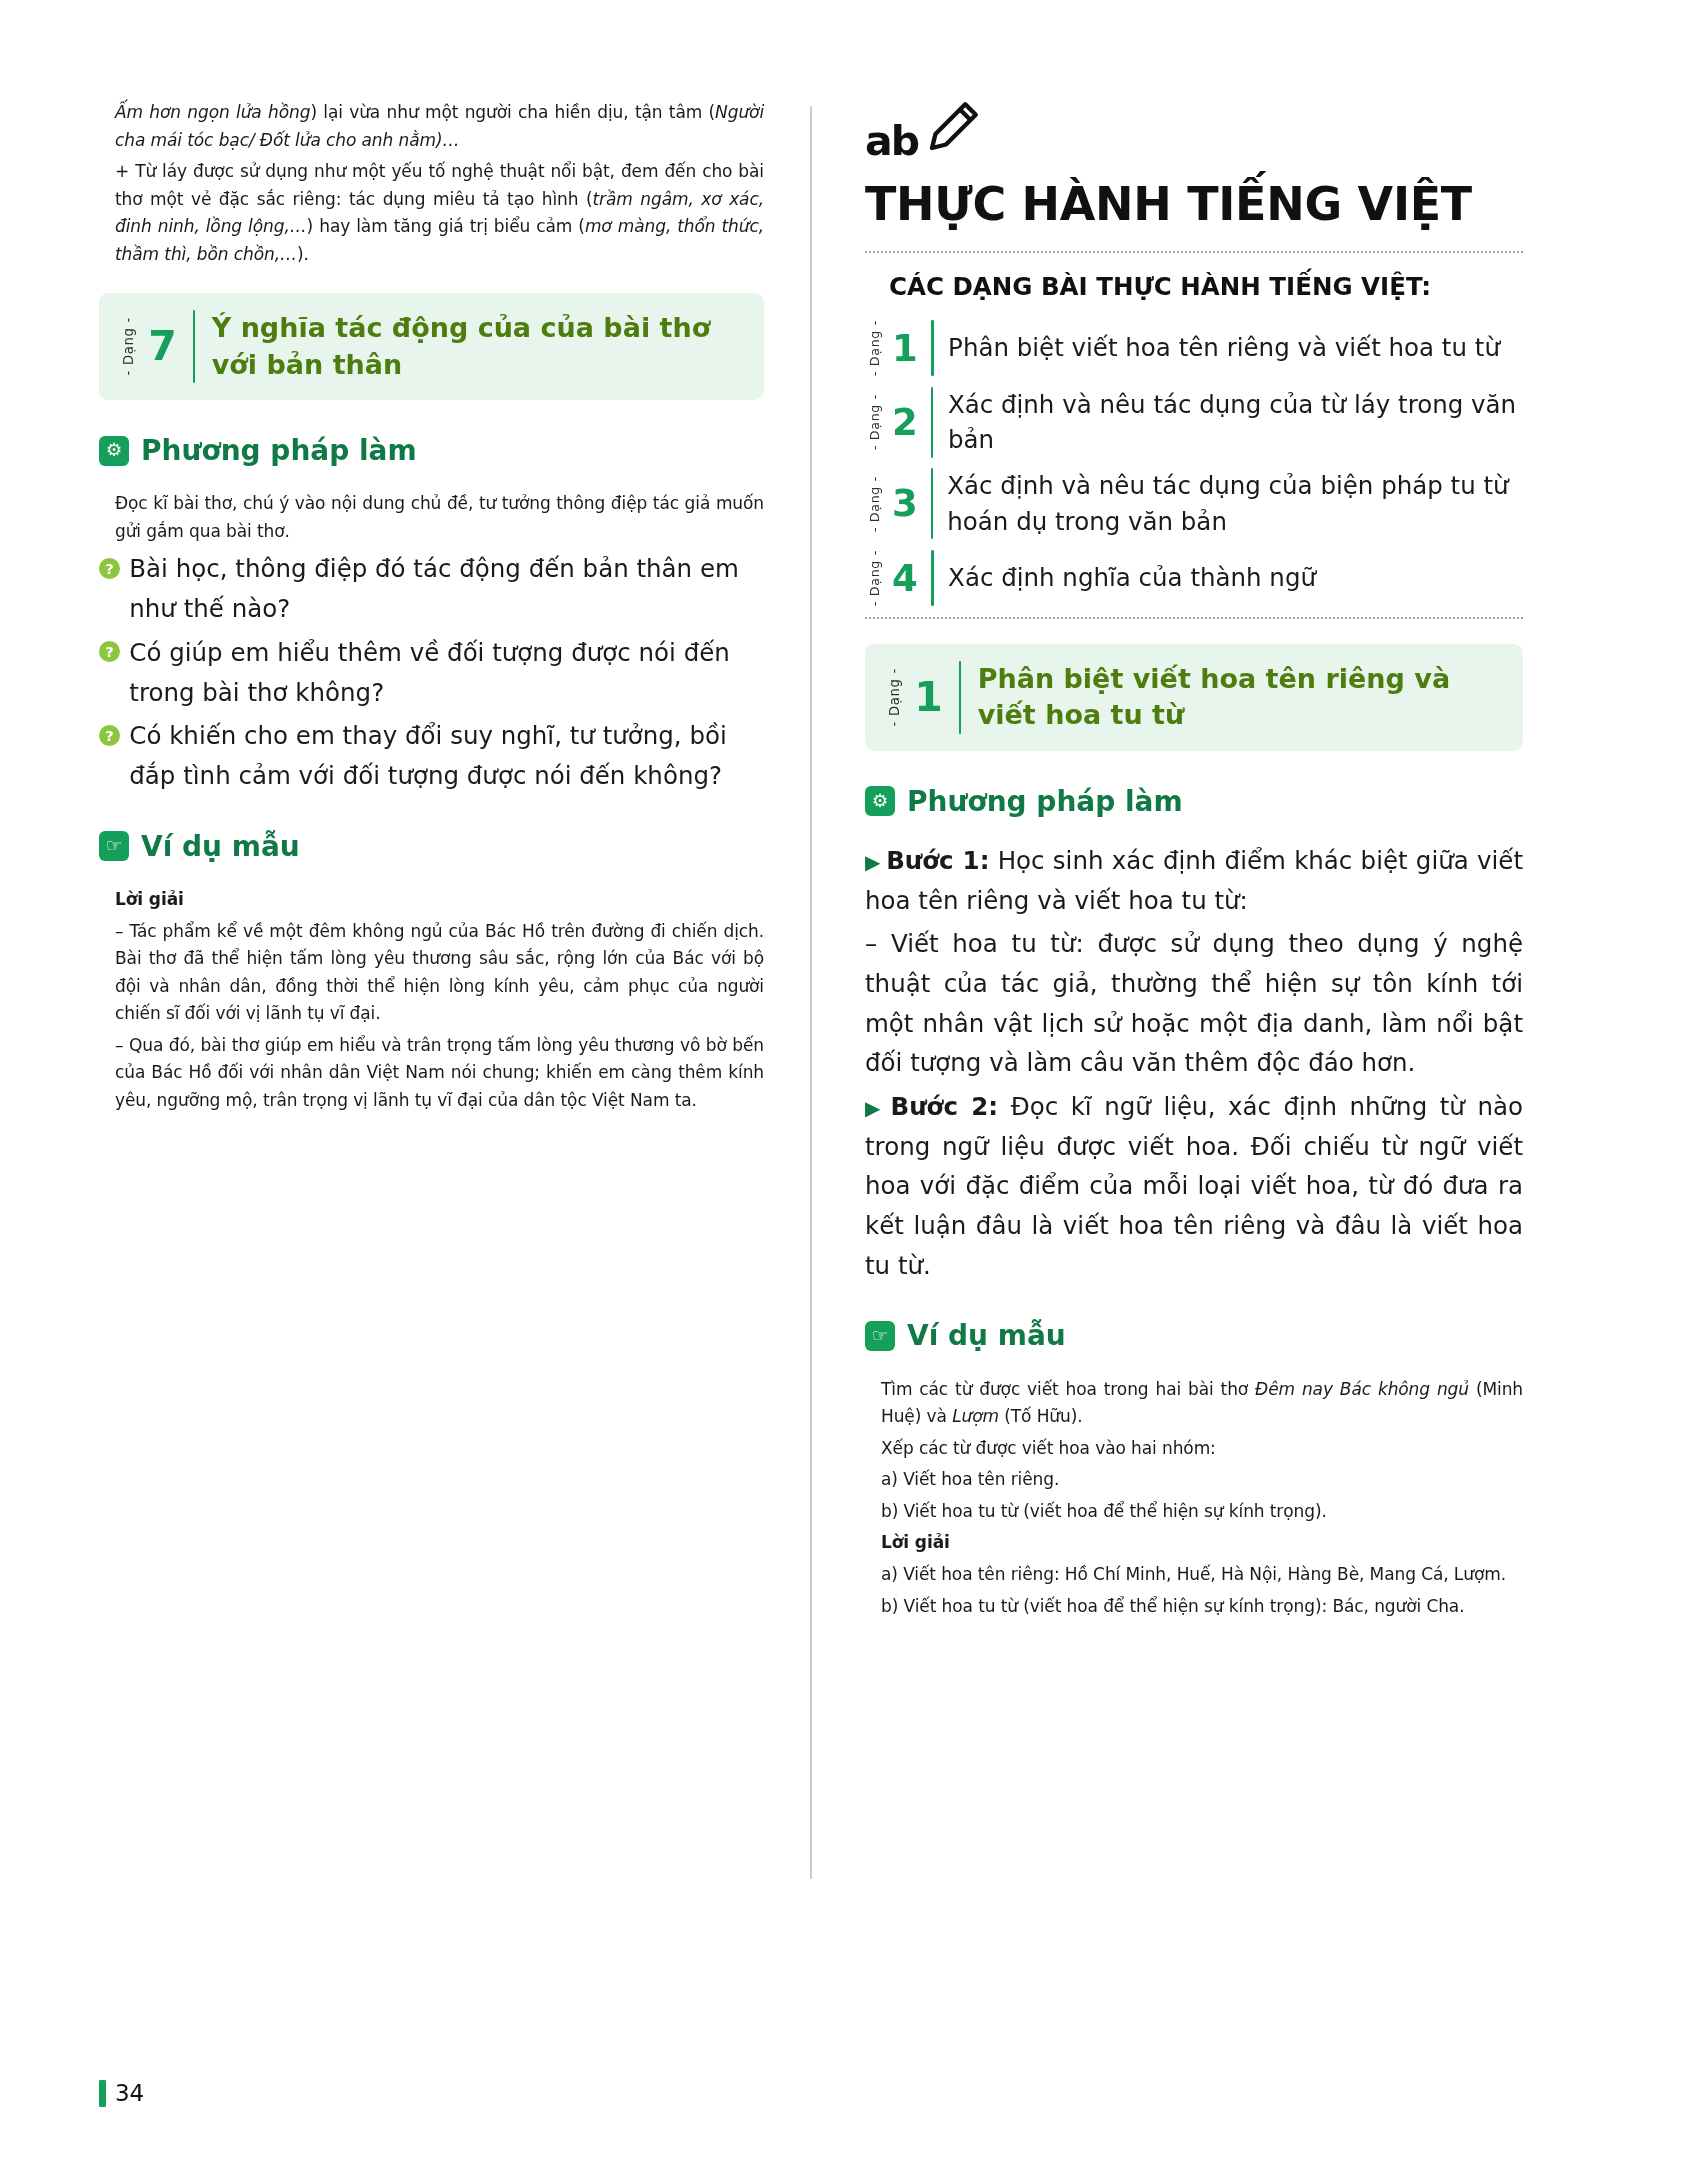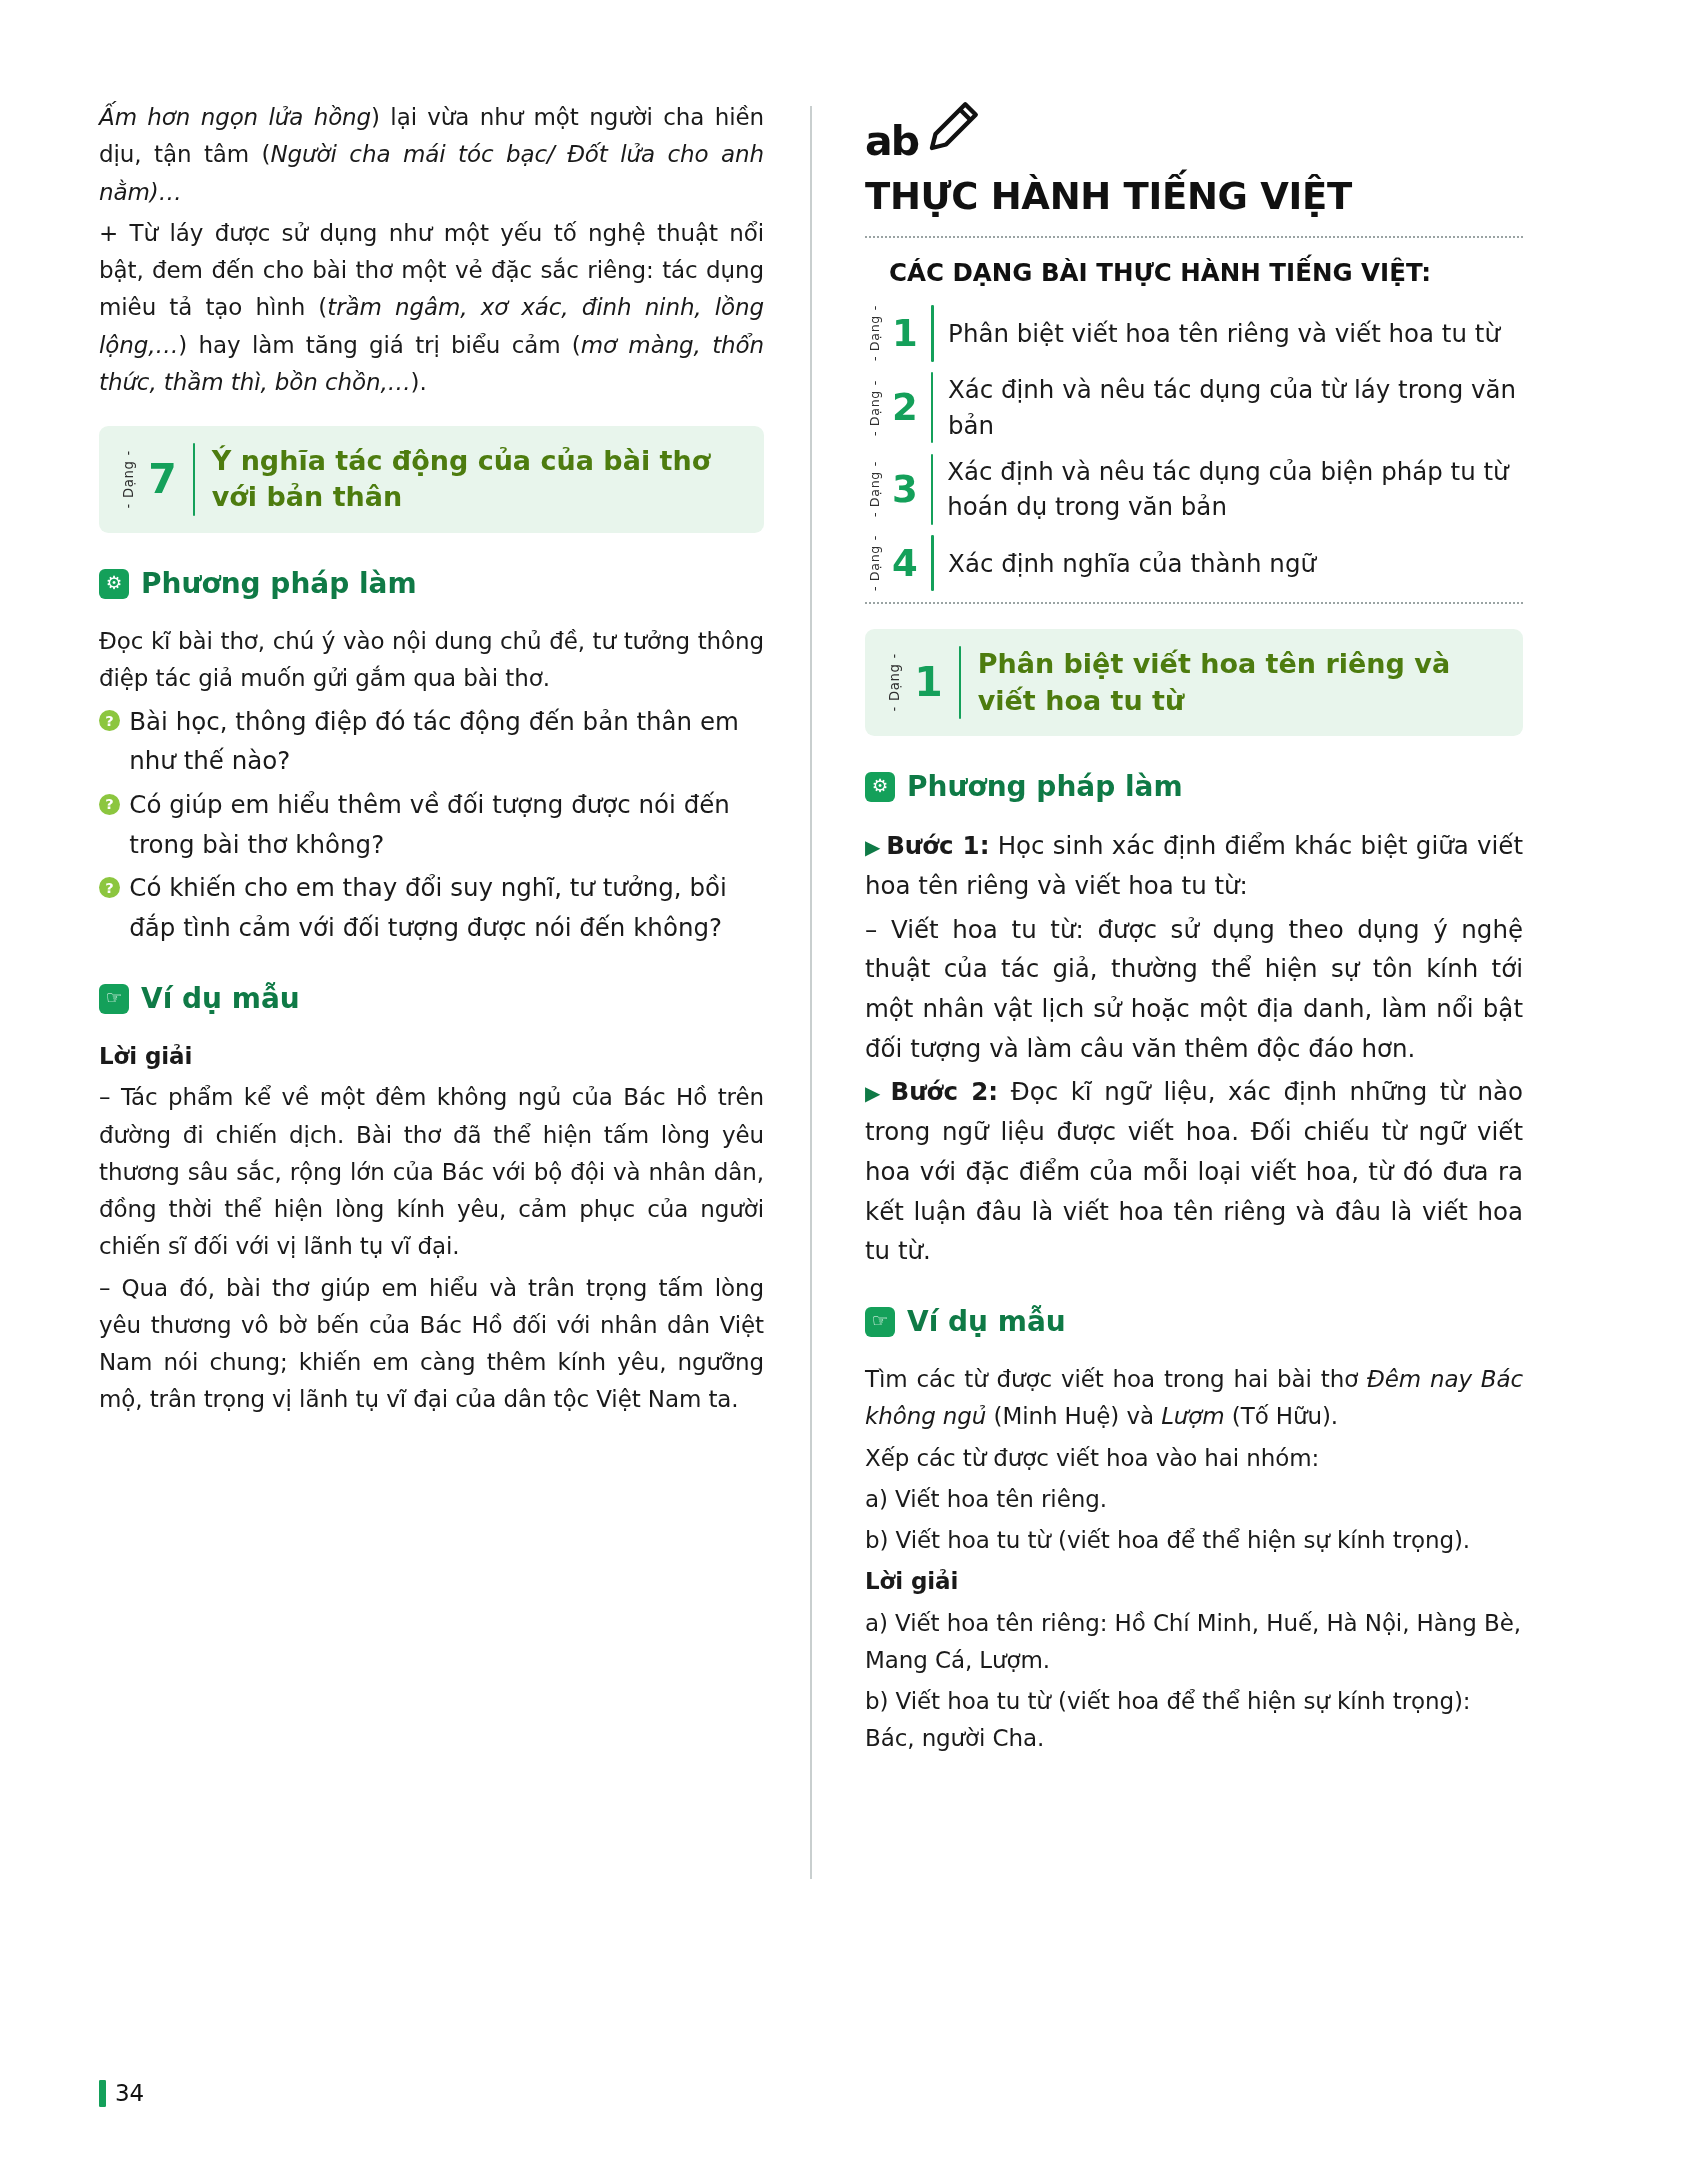--- a/index.html
+++ b/index.html
@@ -32,22 +32,22 @@
   .divider {
     width: 2px;
     background: #c9cfcf;
     margin: 6.6px 0 172px 0;
     align-self: stretch;
   }
 
   p, div, span, li { line-height: 1.62; }
 
   .body-text {
-    font-size: 23px;
-    margin: 0 0 4px 0;
+    font-size: 17px;
+    margin: 0 0 4px 16px;
     text-align: justify;
     letter-spacing: -0.1px;
   }
   .body-text.nj { text-align: left; }
   .it { font-style: italic; }
   .bd { font-weight: bold; }
 
   
   .dang-box {
     background: #e8f5ec;
@@ -136,21 +136,21 @@
     margin: 0 0 2.6px 0;
   }
   .ab-text {
     font-size: 41px;
     font-weight: bold;
     color: #111;
     line-height: 0.9;
     letter-spacing: -2px;
   }
   .big-title {
-    font-size: 37px;
+    font-size: 46px;
     font-weight: bold;
     letter-spacing: -0.3px;
     margin: 6.6px 0 9.3px 0;
     color: #111;
   }
   .dotline {
     border-bottom: 2.6px dotted #9aa3a3;
     height: 0;
     margin: 6.6px 0 14.6px 0;
   }

